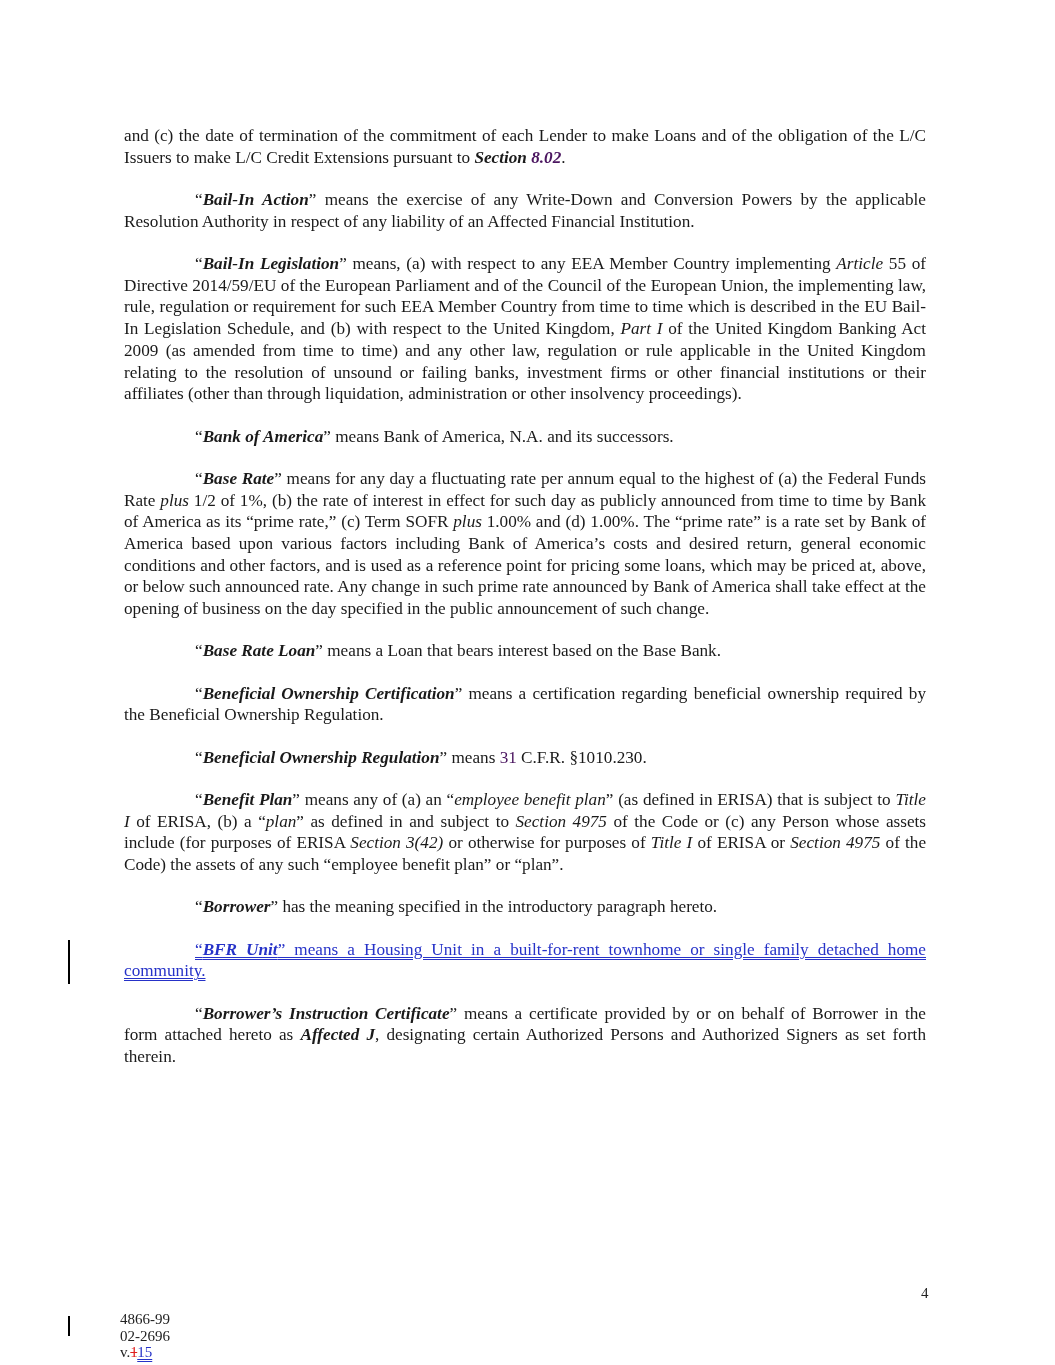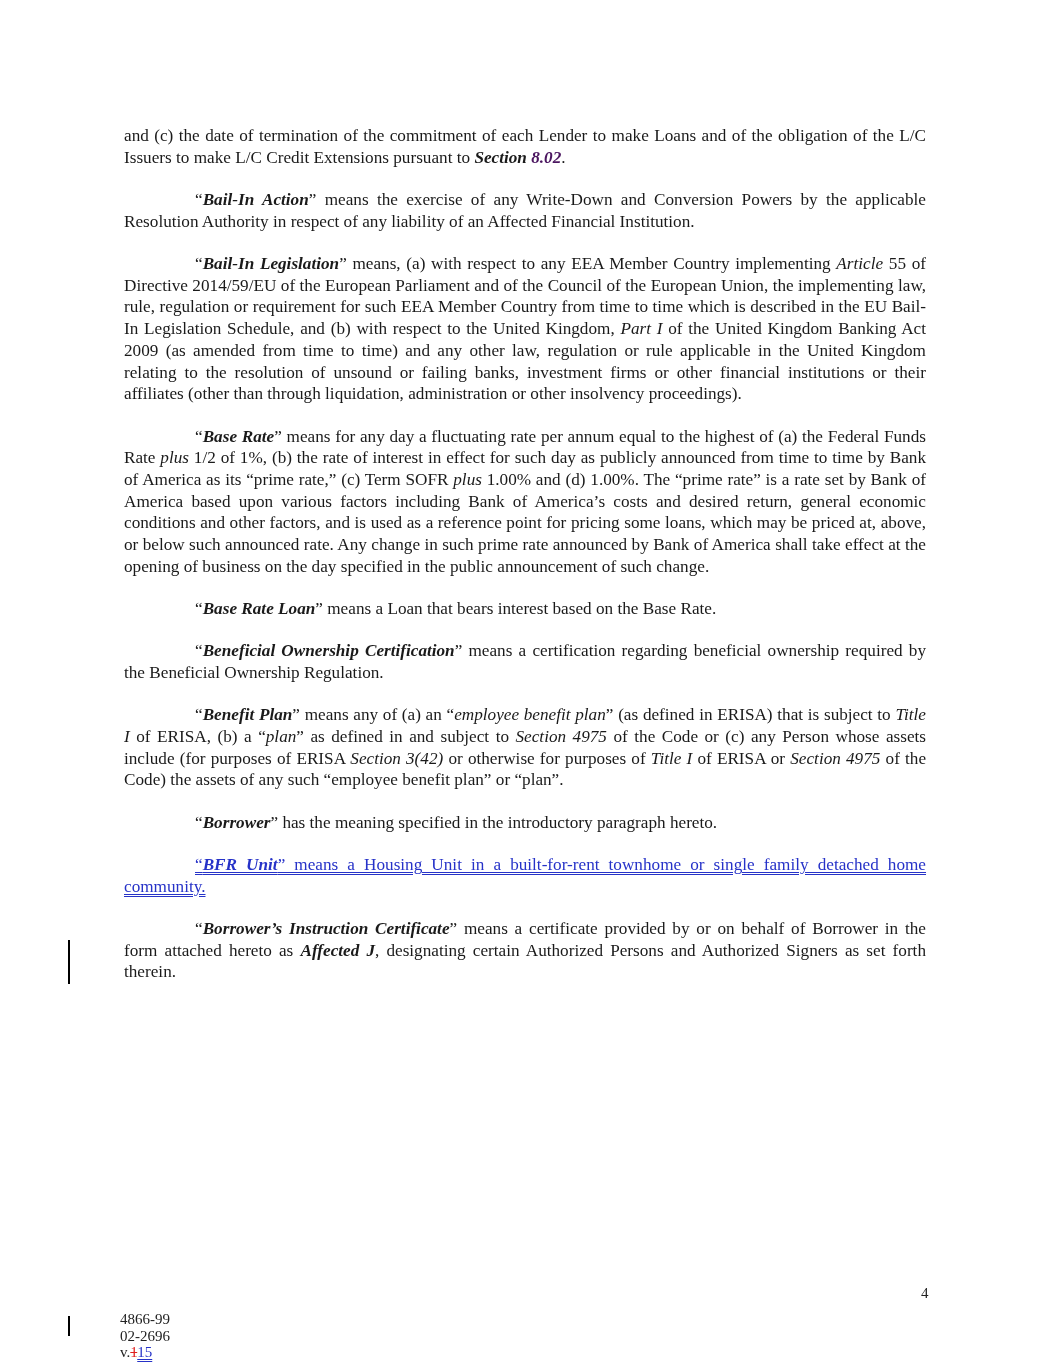--- a/index.html
+++ b/index.html
@@ -19,23 +19,25 @@
   .page-number { position: absolute; left: 921px; top: 1285px; font-size: 15px; color: #222; }
 </style>
 </head>
 <body>
 
 <div class="page">
   <div class="body-text" id="body-text">
       <p class="para"><span>and (c) the date of termination of the commitment of each Lender to make Loans and of the obligation of the L/C Issuers to make L/C Credit Extensions pursuant to </span><span class="bi">Section </span><span class="bi xref">8.02</span><span>.</span></p>
       <p class="para indent"><span>“</span><span class="bi">Bail-In Action</span><span>” means the exercise of any Write-Down and Conversion Powers by the applicable Resolution Authority in respect of any liability of an Affected Financial Institution.</span></p>
       <p class="para indent"><span>“</span><span class="bi">Bail-In Legislation</span><span>” means, (a) with respect to any EEA Member Country implementing </span><span class="it">Article</span><span> 55 of Directive 2014/59/EU of the European Parliament and of the Council of the European Union, the implementing law, rule, regulation or requirement for such EEA Member Country from time to time which is described in the EU Bail-In Legislation Schedule, and (b) with respect to the United Kingdom, </span><span class="it">Part I</span><span> of the United Kingdom Banking Act 2009 (as amended from time to time) and any other law, regulation or rule applicable in the United Kingdom relating to the resolution of unsound or failing banks, investment firms or other financial institutions or their affiliates (other than through liquidation, administration or other insolvency proceedings).</span></p>
+      <p class="para indent"><span>“</span><span class="bi">Bank of America</span><span>” means Bank of America, N.A. and its successors.</span></p>
       <p class="para indent"><span>“</span><span class="bi">Base Rate</span><span>” means for any day a fluctuating rate per annum equal to the highest of (a) the Federal Funds Rate </span><span class="it">plus</span><span> 1/2 of 1%, (b) the rate of interest in effect for such day as publicly announced from time to time by Bank of America as its “prime rate,” (c) Term SOFR </span><span class="it">plus</span><span> 1.00% and (d) 1.00%. The “prime rate” is a rate set by Bank of America based upon various factors including Bank of America’s costs and desired return, general economic conditions and other factors, and is used as a reference point for pricing some loans, which may be priced at, above, or below such announced rate. Any change in such prime rate announced by Bank of America shall take effect at the opening of business on the day specified in the public announcement of such change.</span></p>
-      <p class="para indent"><span>“</span><span class="bi">Base Rate Loan</span><span>” means a Loan that bears interest based on the Base Rate.</span></p>
+      <p class="para indent"><span>“</span><span class="bi">Base Rate Loan</span><span>” means a Loan that bears interest based on the Base Bank.</span></p>
       <p class="para indent"><span>“</span><span class="bi">Beneficial Ownership Certification</span><span>” means a certification regarding beneficial ownership required by the Beneficial Ownership Regulation.</span></p>
+      <p class="para indent"><span>“</span><span class="bi">Beneficial Ownership Regulation</span><span>” means </span><span class="xref">31</span><span> C.F.R. §1010.230.</span></p>
       <p class="para indent"><span>“</span><span class="bi">Benefit Plan</span><span>” means any of (a) an “</span><span class="it">employee benefit plan</span><span>” (as defined in ERISA) that is subject to </span><span class="it">Title I</span><span> of ERISA, (b) a “</span><span class="it">plan</span><span>” as defined in and subject to </span><span class="it">Section 4975</span><span> of the Code or (c) any Person whose assets include (for purposes of ERISA </span><span class="it">Section 3(42)</span><span> or otherwise for purposes of </span><span class="it">Title I</span><span> of ERISA or </span><span class="it">Section 4975</span><span> of the Code) the assets of any such “employee benefit plan” or “plan”.</span></p>
       <p class="para indent"><span>“</span><span class="bi">Borrower</span><span>” has the meaning specified in the introductory paragraph hereto.</span></p>
       <p class="para indent"><span class="ins">“</span><span class="bi ins">BFR Unit</span><span class="ins">” means a Housing Unit in a built-for-rent townhome or single family detached home community.</span></p>
       <p class="para indent"><span>“</span><span class="bi">Borrower’s Instruction Certificate</span><span>” means a certificate provided by or on behalf of Borrower in the form attached hereto as </span><span class="bi">Affected J</span><span>, designating certain Authorized Persons and Authorized Signers as set forth therein.</span></p>
     </div>
 
   <div class="change-bar" style="left:68px; top:940px; height:44px;"></div>
   <div class="change-bar" style="left:68px; top:1316px; height:20px;"></div>
 
   <div class="footer-left">

